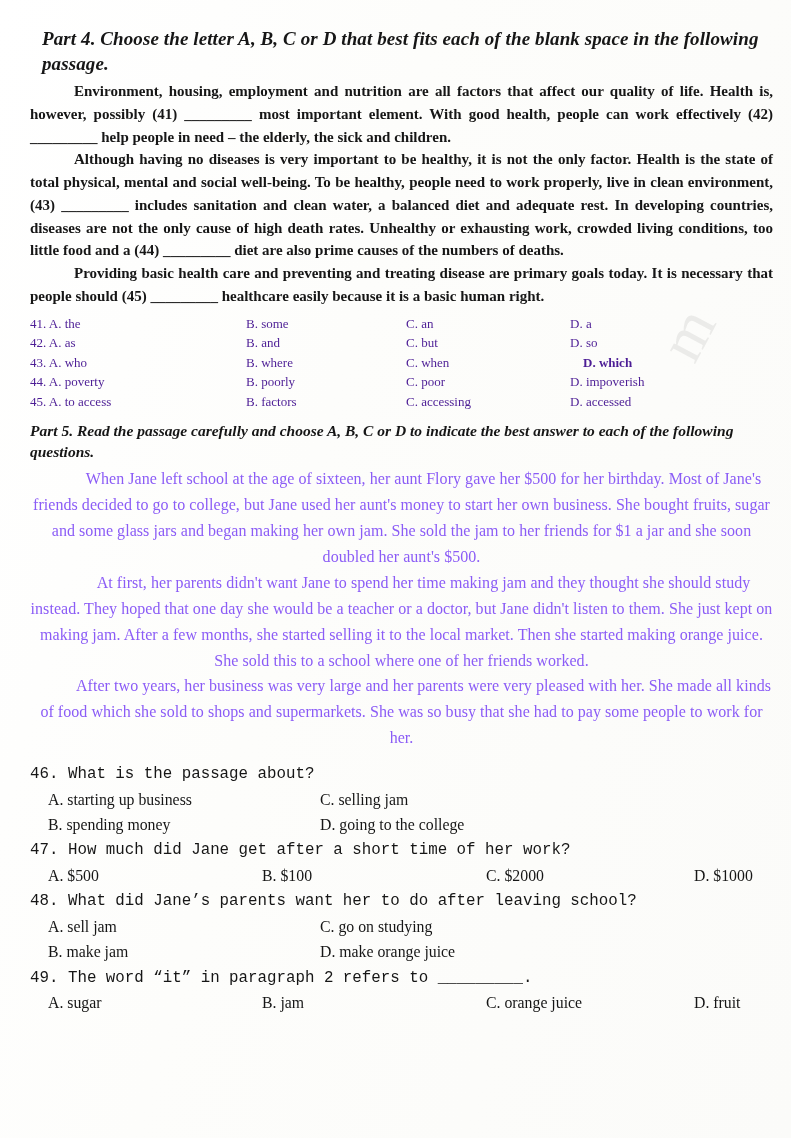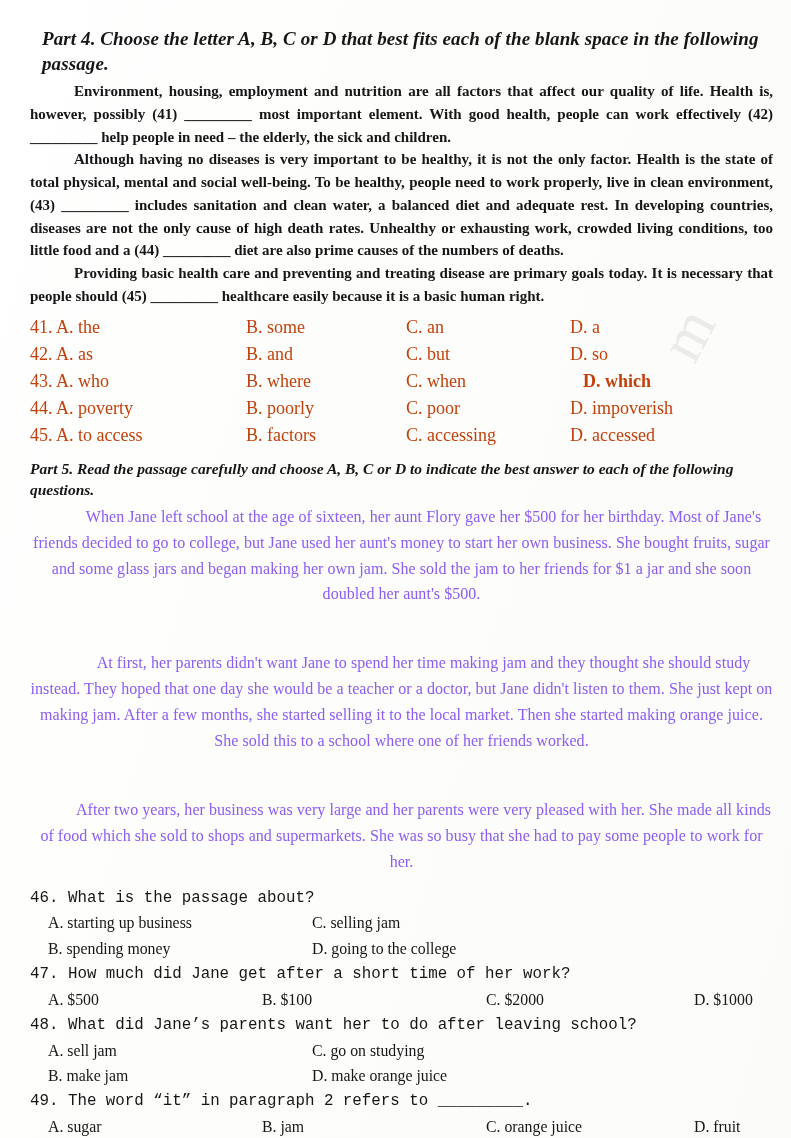--- a/index.html
+++ b/index.html
@@ -64,59 +64,59 @@
 
   .bold { font-weight: bold; margin-left: 13px; }
 
   
   .part4 p.para { font-weight: bold; font-size: 15px; letter-spacing: 0; }
   .part4 .part-head { font-size: 19px; }
 
   
   .opt-row4 {
     display: flex;
-    font-size: 18px;
+    font-size: 13px;
     line-height: 1.5;
     margin: 0;
-    color: #c2410c;
+    color: #4c1d95;
   }
   .opt-row4 .c1 { width: 216px; flex: 0 0 216px; }
   .opt-row4 .c2 { width: 160px; flex: 0 0 160px; }
   .opt-row4 .c3 { width: 164px; flex: 0 0 164px; }
   .opt-row4 .c4 { flex: 1 1 auto; }
 
   .part5-head {
     font-weight: bold;
     font-style: italic;
     font-size: 15.5px;
     line-height: 1.35;
     margin: 0;
   }
   .part5 p.para {
     font-size: 16px;
     line-height: 1.62;
     color: #8b5cf6;
     text-align: center;
   }
-  .part5 .lighter { color: #4a4a4a; margin-top: 43px; }
+  .part5 .lighter { color: #4a4a4a; }
 
   .q-block { margin-top: 2px; }
   .q-line {
     font-size: 15.8px;
     line-height: 1.5;
     margin: 0;
     font-family: Liberation Mono, monospace;
   }
   .q-opts2 {
     position: relative;
     font-size: 15.8px;
     line-height: 1.6;
   }
   .q-opts2 .left { display: inline-block; width: 276px; padding-left: 18px; box-sizing: border-box;}
-  .q-opts2 .right { position: absolute; left: 282px; top: 0; }
+  .q-opts2 .right { position: absolute; left: 290px; top: 0; }
 
   .q-opts-grid {
     display: flex;
     font-size: 15.8px;
     line-height: 1.6;
   }
   .q-opts-grid .g1 { width: 232px; flex: 0 0 232px; padding-left: 18px; box-sizing: border-box;}
   .q-opts-grid .g2 { width: 224px; flex: 0 0 224px; }
   .q-opts-grid .g3 { width: 208px; flex: 0 0 208px; }
   .q-opts-grid .g4 { flex: 1 1 auto; }

